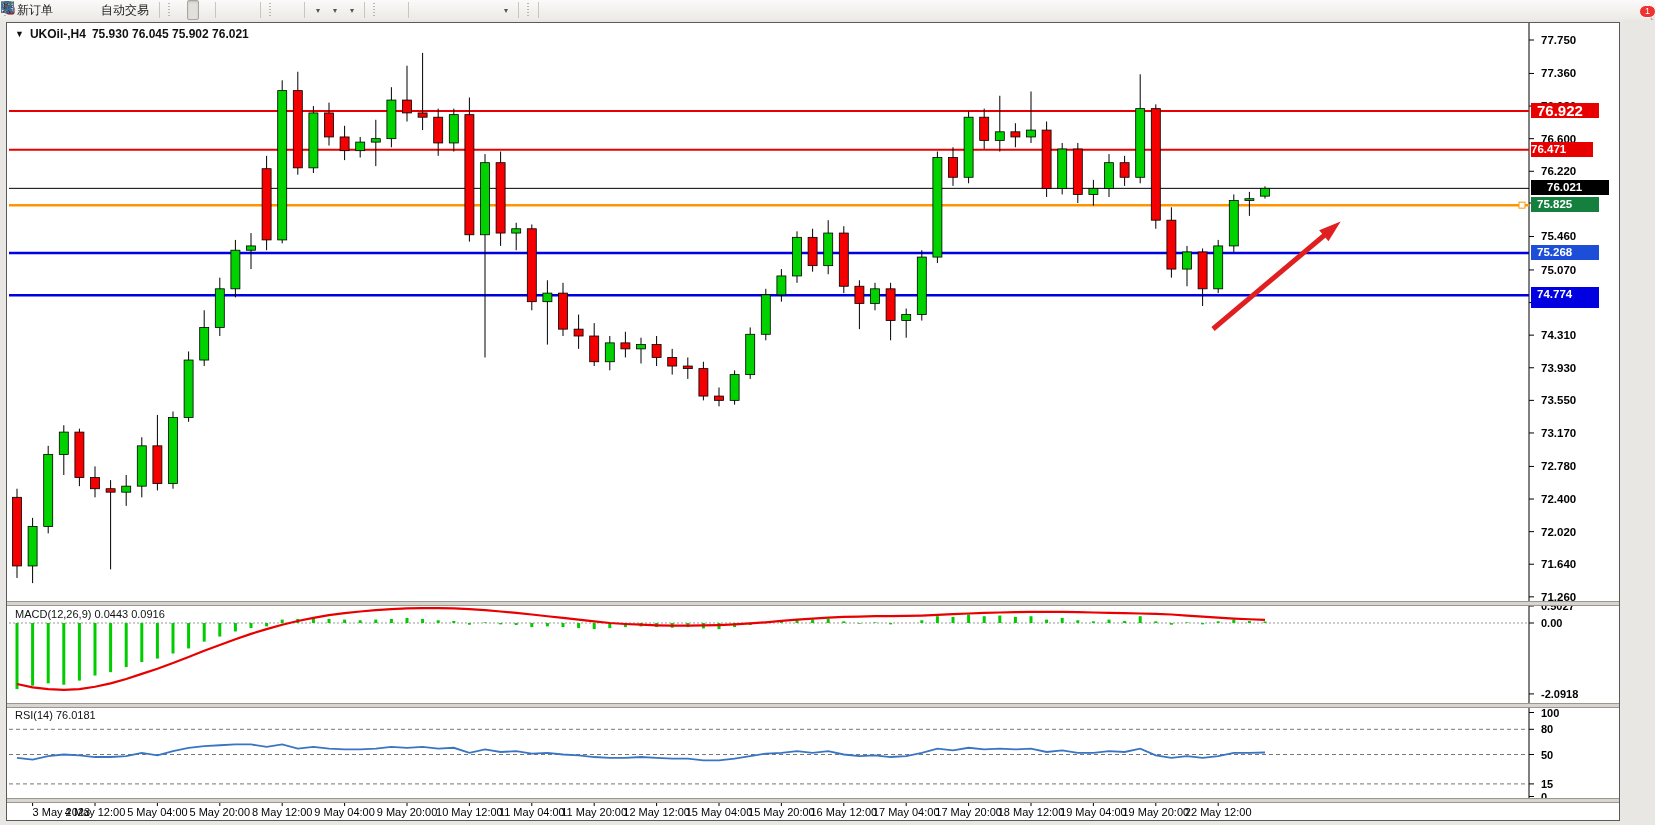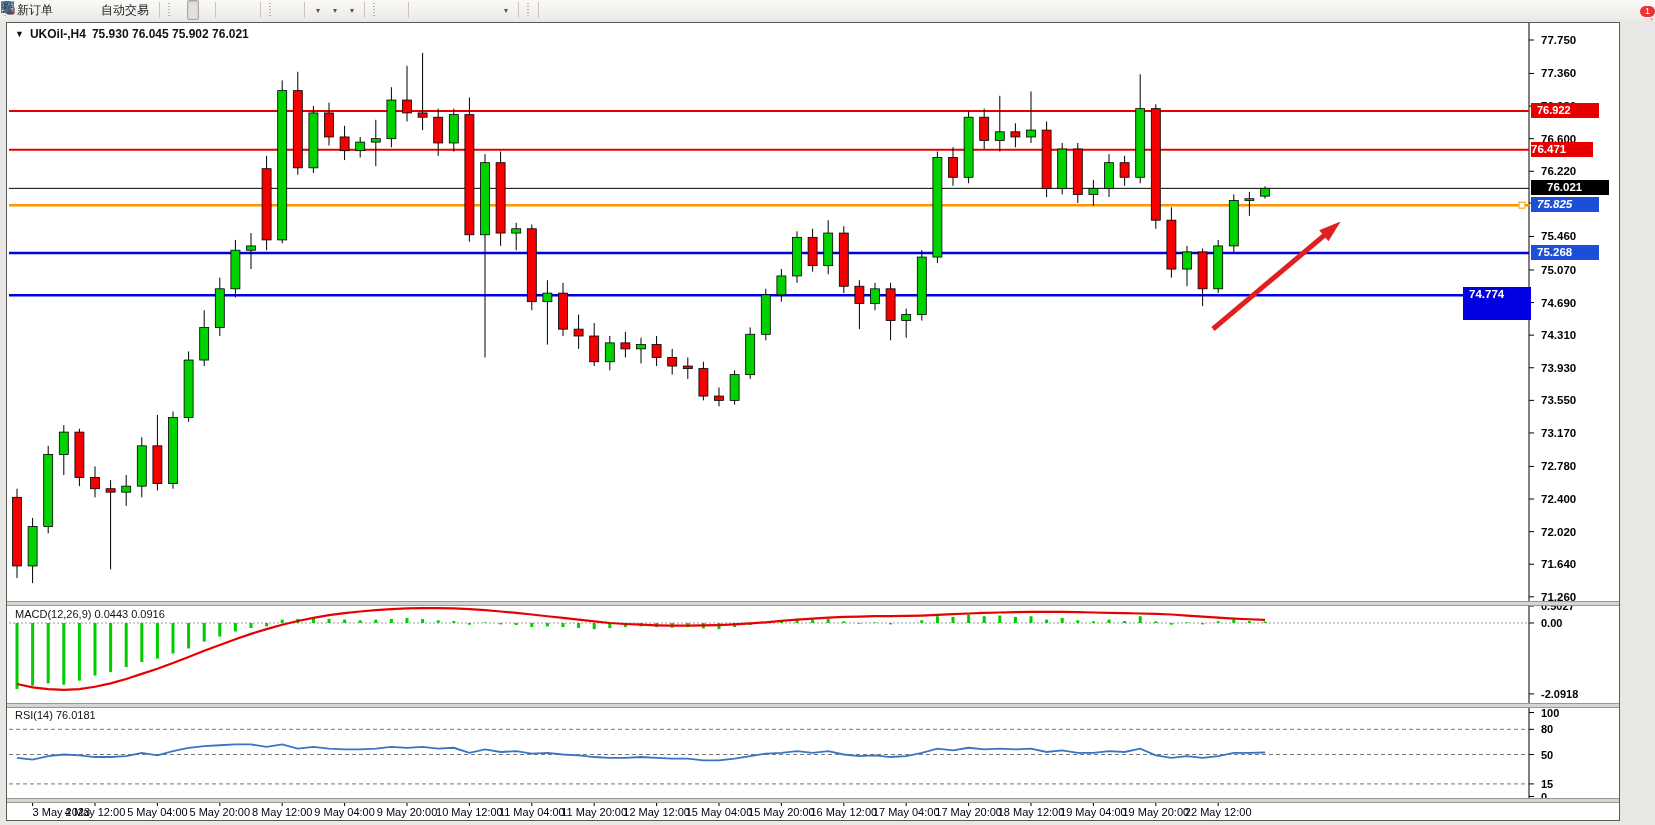--- a/index.html
+++ b/index.html
@@ -588,22 +588,22 @@
         </svg>
 
       <div class="pane-sep" style="top:578px"></div>
       <div class="pane-sep" style="top:680px"></div>
       <div class="pane-sep" style="top:775px"></div>
 
       <div class="pane-label" style="left:8px;top:585px">MACD(12,26,9) 0.0443 0.0916</div>
       <div class="pane-label" style="left:8px;top:686px">RSI(14) 76.0181</div>
 
       <div id="level-labels">
-          <div style="position: absolute; left: 1524px; top: 80.0424px; width: 62px; height: 15px; line-height: 15px; background: rgb(232, 0, 0); color: rgb(255, 255, 255); font-size: 11px; font-weight: bold; padding-left: 6px;">76.922</div>
+          <div style="position: absolute; left: 1524px; top: 80.0424px; width: 62px; height: 15px; line-height: 15px; background: rgb(232, 0, 0); color: rgb(255, 255, 255); font-size: 15px; font-weight: bold; padding-left: 6px;">76.922</div>
           <div style="position: absolute; left: 1524px; top: 118.738px; width: 62px; height: 15px; line-height: 15px; background: rgb(232, 0, 0); color: rgb(255, 255, 255); font-size: 11.5px; font-weight: bold; ">76.471</div>
           <div style="position: absolute; left: 1524px; top: 157.348px; width: 62px; height: 15px; line-height: 15px; background: rgb(0, 0, 0); color: rgb(255, 255, 255); font-size: 11.5px; font-weight: bold; padding-left: 16px;">76.021</div>
-          <div style="position: absolute; left: 1524px; top: 174.165px; width: 62px; height: 15px; line-height: 15px; background: #1d4ed8; color: rgb(255, 255, 255); font-size: 11.5px; font-weight: bold; padding-left: 6px; font-style: italic;">75.825</div>
+          <div style="position: absolute; left: 1524px; top: 174.165px; width: 62px; height: 15px; line-height: 15px; background: #15803d; color: rgb(255, 255, 255); font-size: 11.5px; font-weight: bold; padding-left: 6px;">75.825</div>
           <div style="position: absolute; left: 1524px; top: 221.956px; width: 62px; height: 15px; line-height: 15px; background: #1d4ed8; color: rgb(255, 255, 255); font-size: 11.5px; font-weight: bold; padding-left: 6px;">75.268</div>
-          <div style="position: absolute; left: 1456px; top: 264.341px; width: 62px; height: 33px; line-height: 15px; background: rgb(0, 0, 224); color: rgb(255, 255, 255); font-size: 11.5px; font-weight: bold; padding-left: 6px;">74.774</div>
+          <div style="position: absolute; left: 1524px; top: 264.341px; width: 62px; height: 21px; line-height: 15px; background: rgb(0, 0, 224); color: rgb(255, 255, 255); font-size: 11.5px; font-weight: bold; padding-left: 6px;">74.774</div>
         </div>
     </div>
   </div>
 </div>
 
 </body></html>

